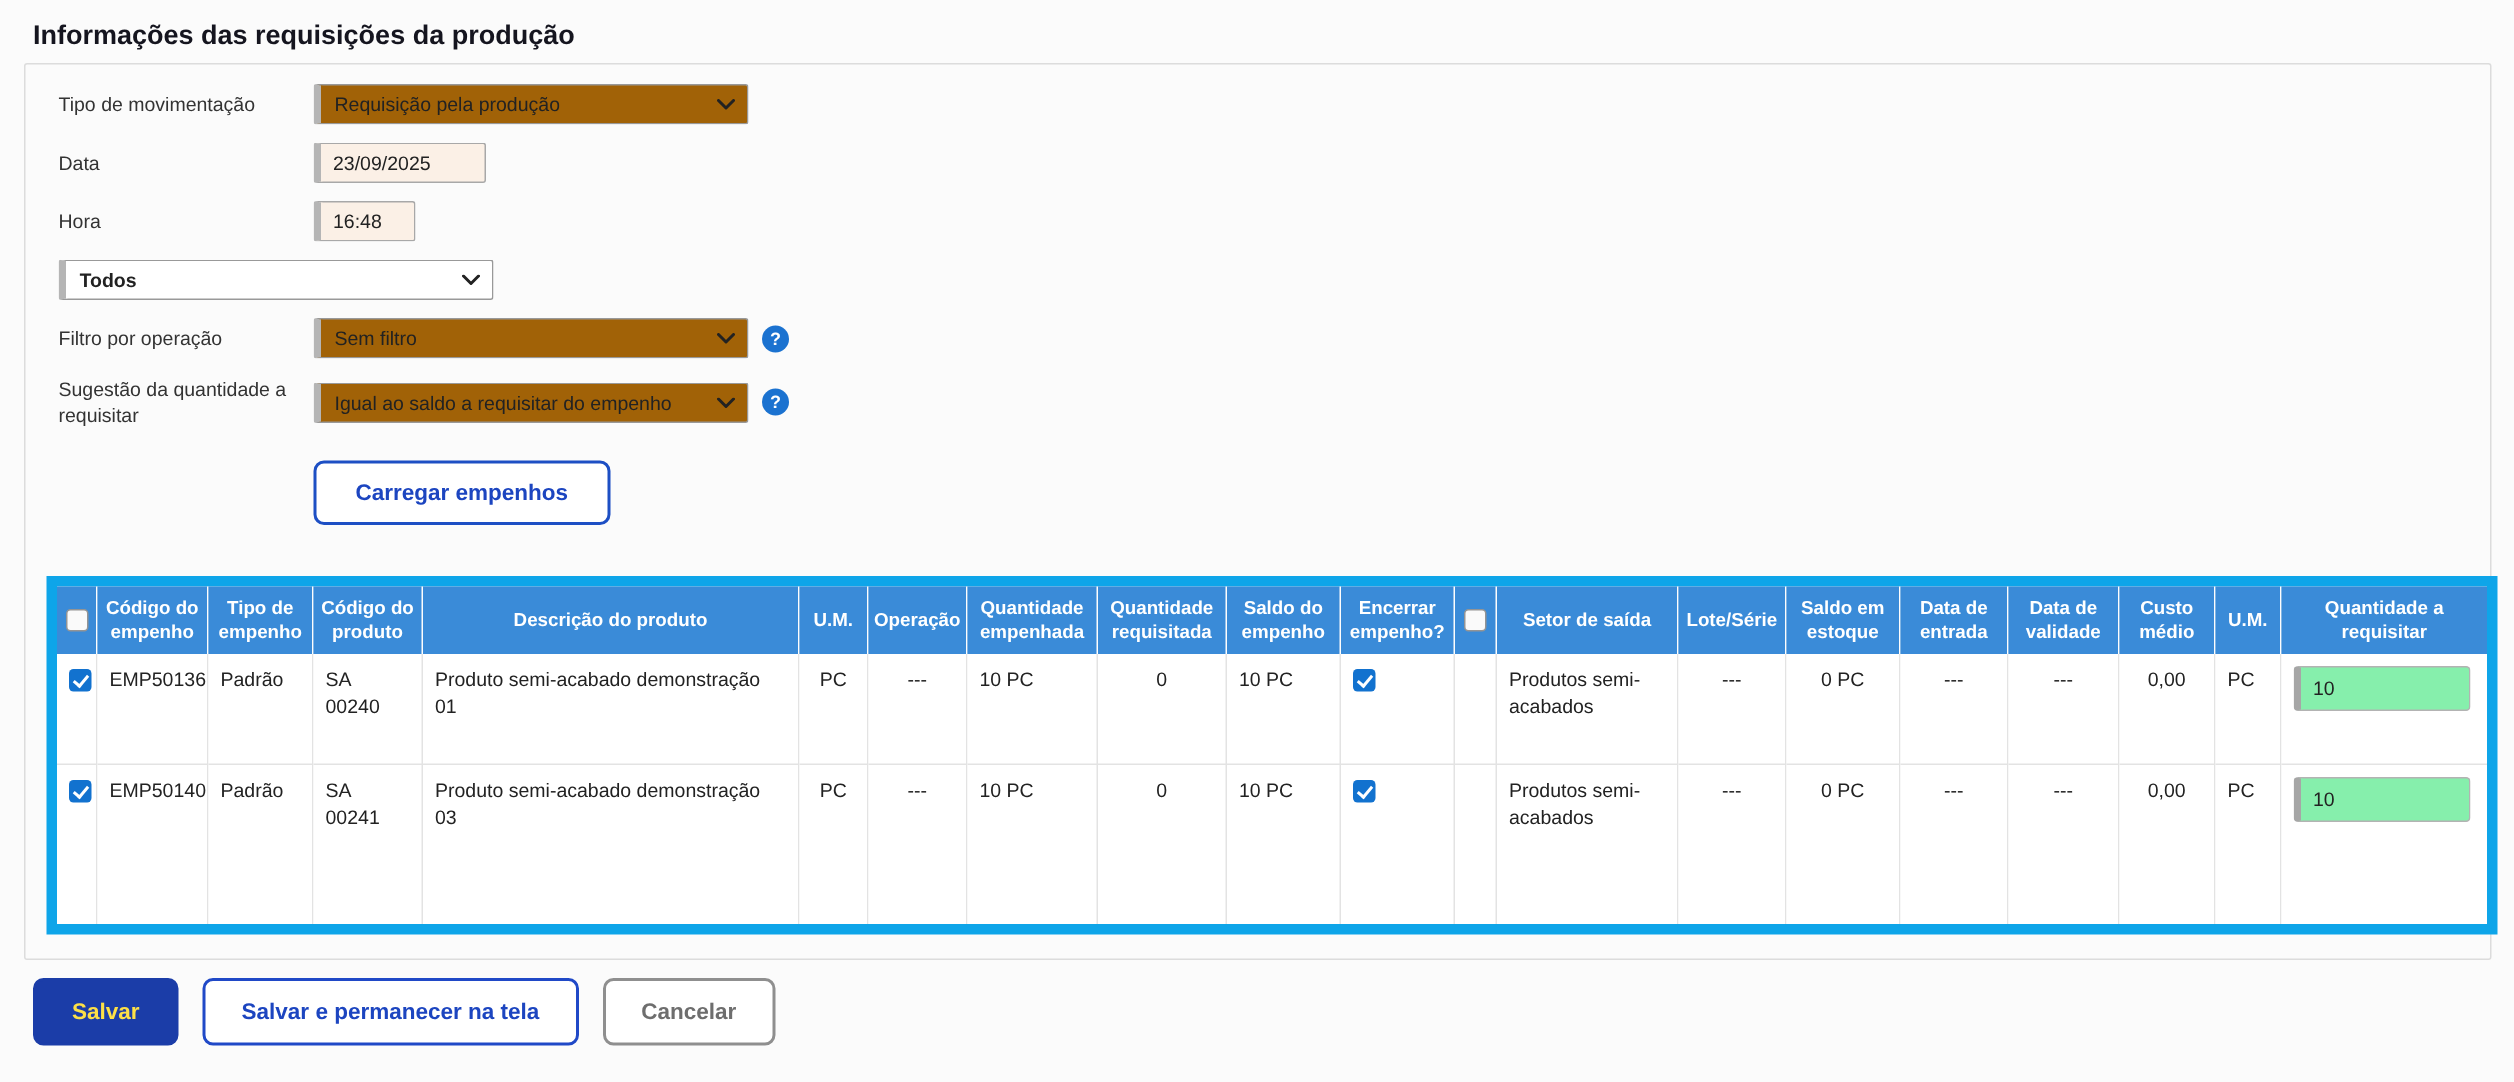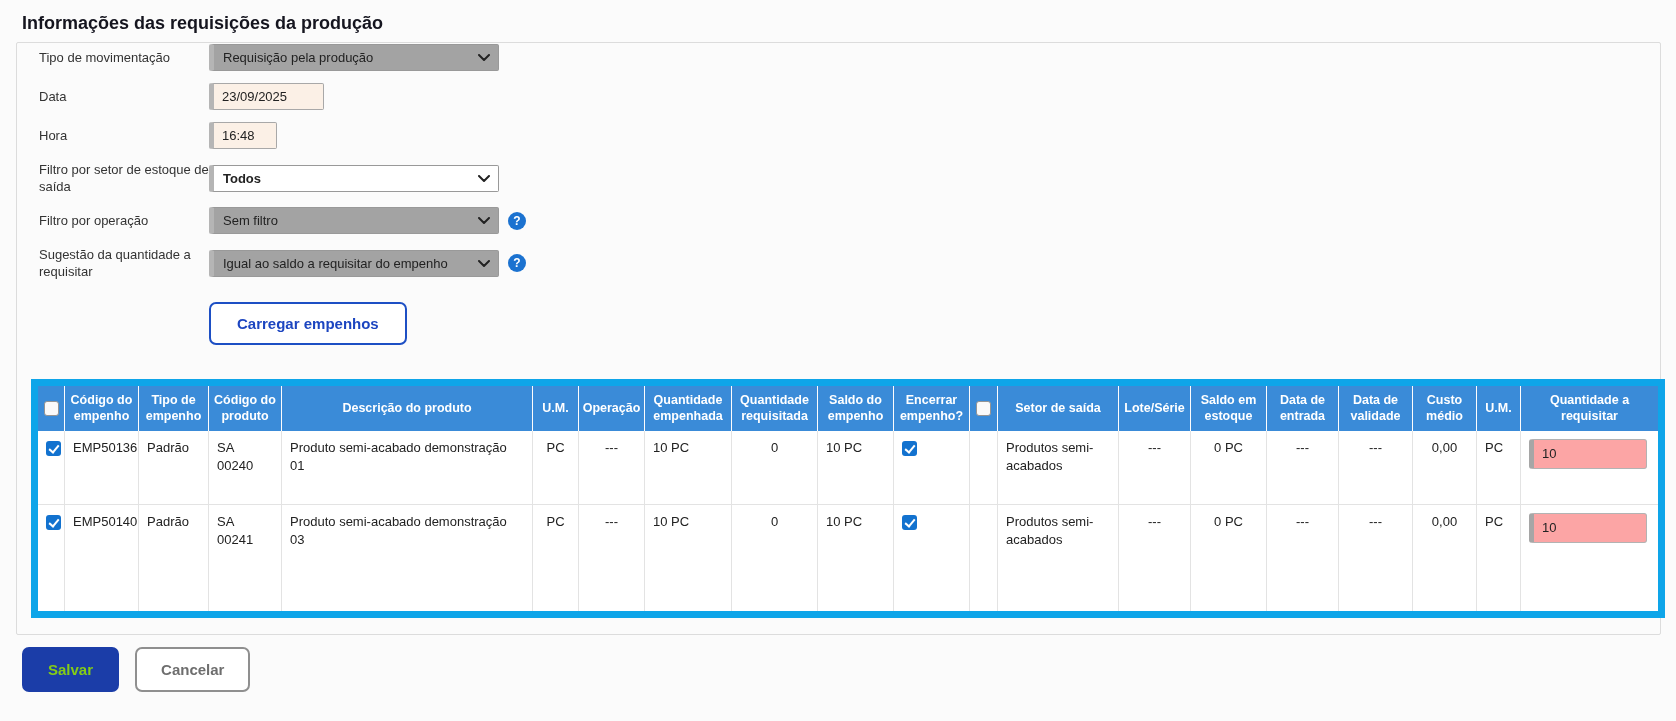--- a/index.html
+++ b/index.html
@@ -12,34 +12,34 @@
 
   .page-title {
     font-size: 18px; font-weight: 700; color: #15151f;
     margin: 13px 0 8px 22px;
   }
 
   .panel {
     margin: 0 15px 0 16px;
     border: 1px solid #dcdcdc;
     border-radius: 2px;
-    padding: 1px 0 16px 22px;
+    padding: 13px 0 16px 22px;
     width: 1645px;
   }
 
   
   .form-row { display: flex; align-items: center; margin-bottom: 12px; }
   .form-label {
     width: 170px; flex-shrink: 0;
     font-size: 13px; color: #333; line-height: 17px;
   }
   .select {
     position: relative; display: flex; align-items: center;
     height: 27px;
-    background: #a3a3a3;
+    background: #a16207;
     border: 1px solid #999;
     border-left: 5px solid #b5b5b5;
     border-radius: 2px;
     padding: 0 26px 0 9px;
     cursor: pointer;
   }
   .select.plain { background: #ffffff; font-weight: bold; }
   .select-value { font-size: 13px; color: #222; white-space: nowrap; overflow: hidden; }
   .chev { position: absolute; right: 8px; top: 9px; pointer-events: none; }
   .w290 { width: 290px; } .w115 { width: 115px; } .w68 { width: 68px; }
@@ -118,38 +118,38 @@
   .cb.checked { background: #1272cf; }
   .cb.checked::after {
     content: ""; position: absolute; left: 5px; top: 2px;
     width: 4px; height: 8px;
     border: solid #fff; border-width: 0 2px 2px 0;
     transform: rotate(40deg);
   }
 
   .qty-input {
     width: 118px; height: 30px;
-    background: #fca5a5;
+    background: #86efac;
     border: 1px solid #b3b3b3;
     border-left: 5px solid #a6a6a6;
     border-radius: 3px;
     padding: 0 8px;
     font-family: "Liberation Sans", sans-serif;
     font-size: 13px; color: #222;
   }
 
   
   .actions { display: flex; gap: 16px; margin: 12px 0 0 22px; }
   .btn {
     font-family: "Liberation Sans", sans-serif;
     font-size: 15px; font-weight: 700;
     border-radius: 7px; cursor: pointer;
     padding: 12px 24px;
   }
-  .btn-primary { background: #1b3da8; color: #84cc16; border: 2px solid #1b3da8; }
+  .btn-primary { background: #1b3da8; color: #fde047; border: 2px solid #1b3da8; }
   .btn-outline-blue { background: #fff; color: #1c45c0; border: 2px solid #2049c7; }
   .btn-outline-gray { background: #fff; color: #6e6e6e; border: 2px solid #8f8f8f; }
 </style>
 </head>
 <body>
 
 <div class="page">
 
   <h1 class="page-title">Informações das requisições da produção</h1>
 
@@ -170,21 +170,20 @@
       <label class="form-label">Data</label>
       <input class="text-input w115" value="23/09/2025" style="">
     </div>
 
     <div class="form-row">
       <label class="form-label">Hora</label>
       <input class="text-input w68" value="16:48" style="">
     </div>
 
     <div class="form-row">
-      <label class="form-label">Filtro por setor de estoque de saída</label>
       <div class="select plain w290">
         <span class="select-value">Todos</span>
         <svg class="chev" width="12" height="8" viewBox="0 0 12 8">
             <path d="M1 1 L6 6 L11 1" fill="none" stroke="#222" stroke-width="2" stroke-linecap="round" stroke-linejoin="round"></path>
           </svg>
       </div>
     </div>
 
 
     <div class="form-row">
@@ -306,16 +305,17 @@
             <td><input class="qty-input" value="10" style=""></td>
           </tr>
         </tbody>
       </table>
     </div>
 
   </div>
 
   <div class="actions">
     <button class="btn btn-primary">Salvar</button>
+    <button class="btn btn-outline-blue">Salvar e permanecer na tela</button>
     <button class="btn btn-outline-gray">Cancelar</button>
   </div>
 
 </div>
 
 </body></html>

